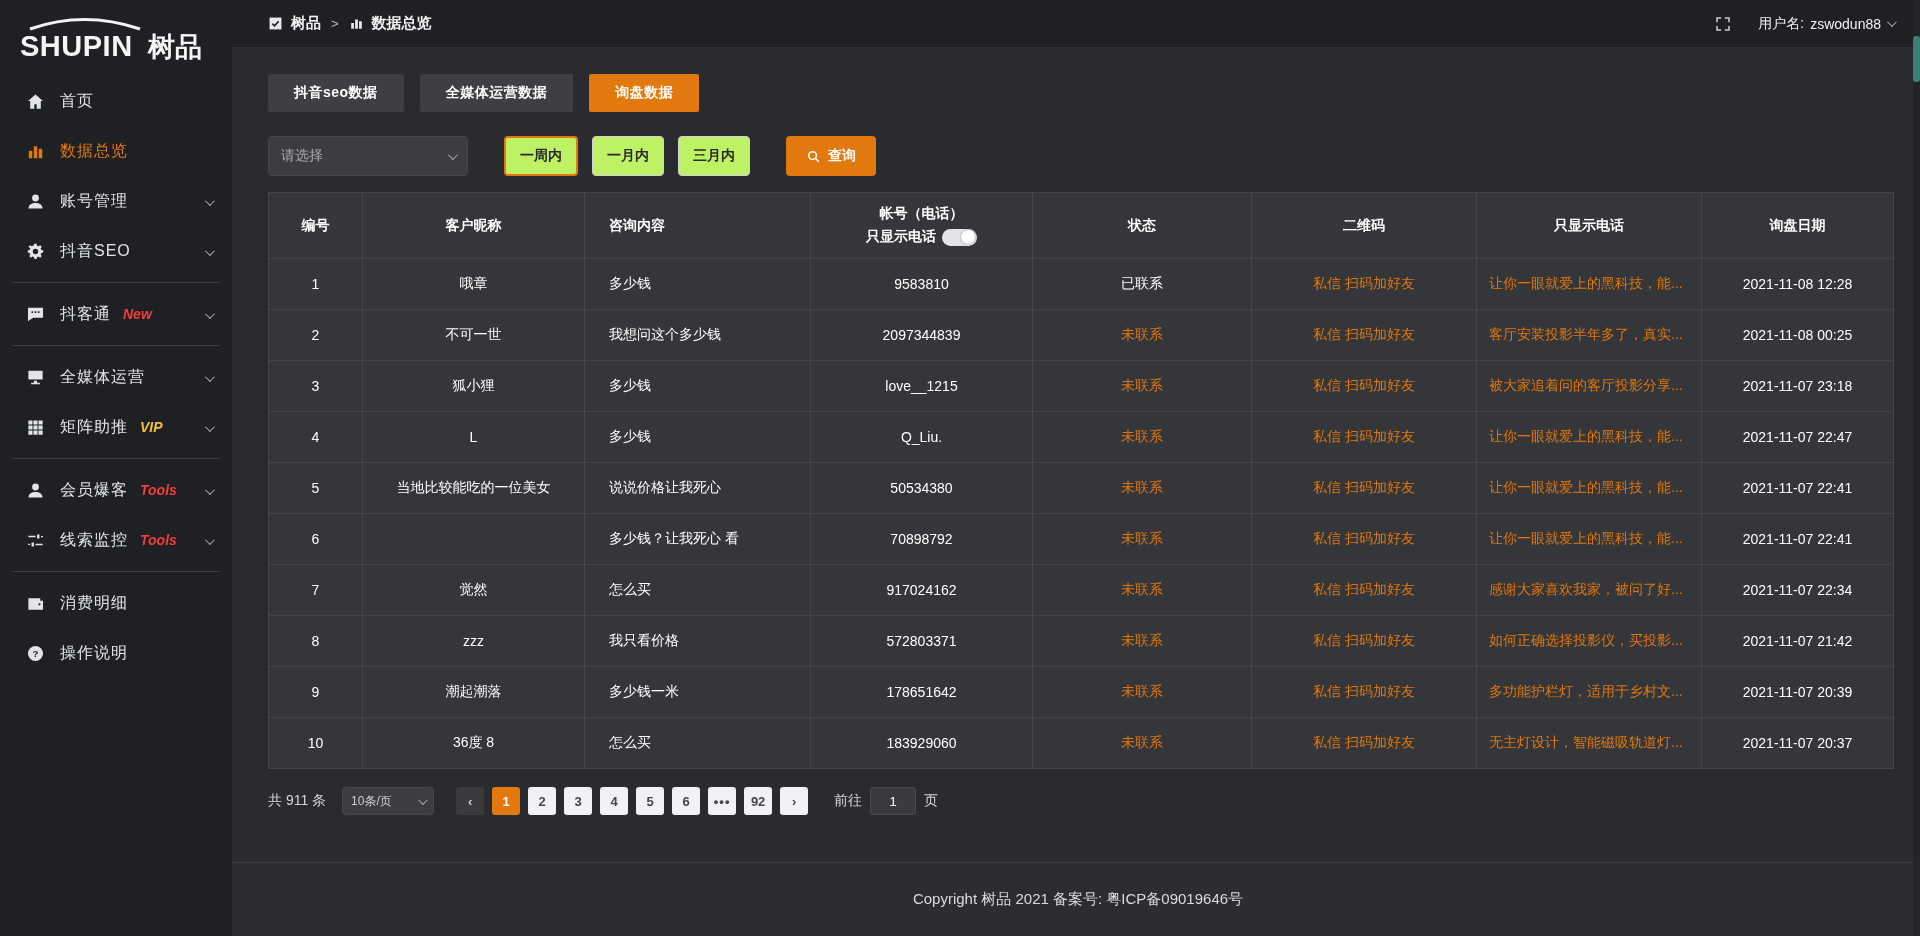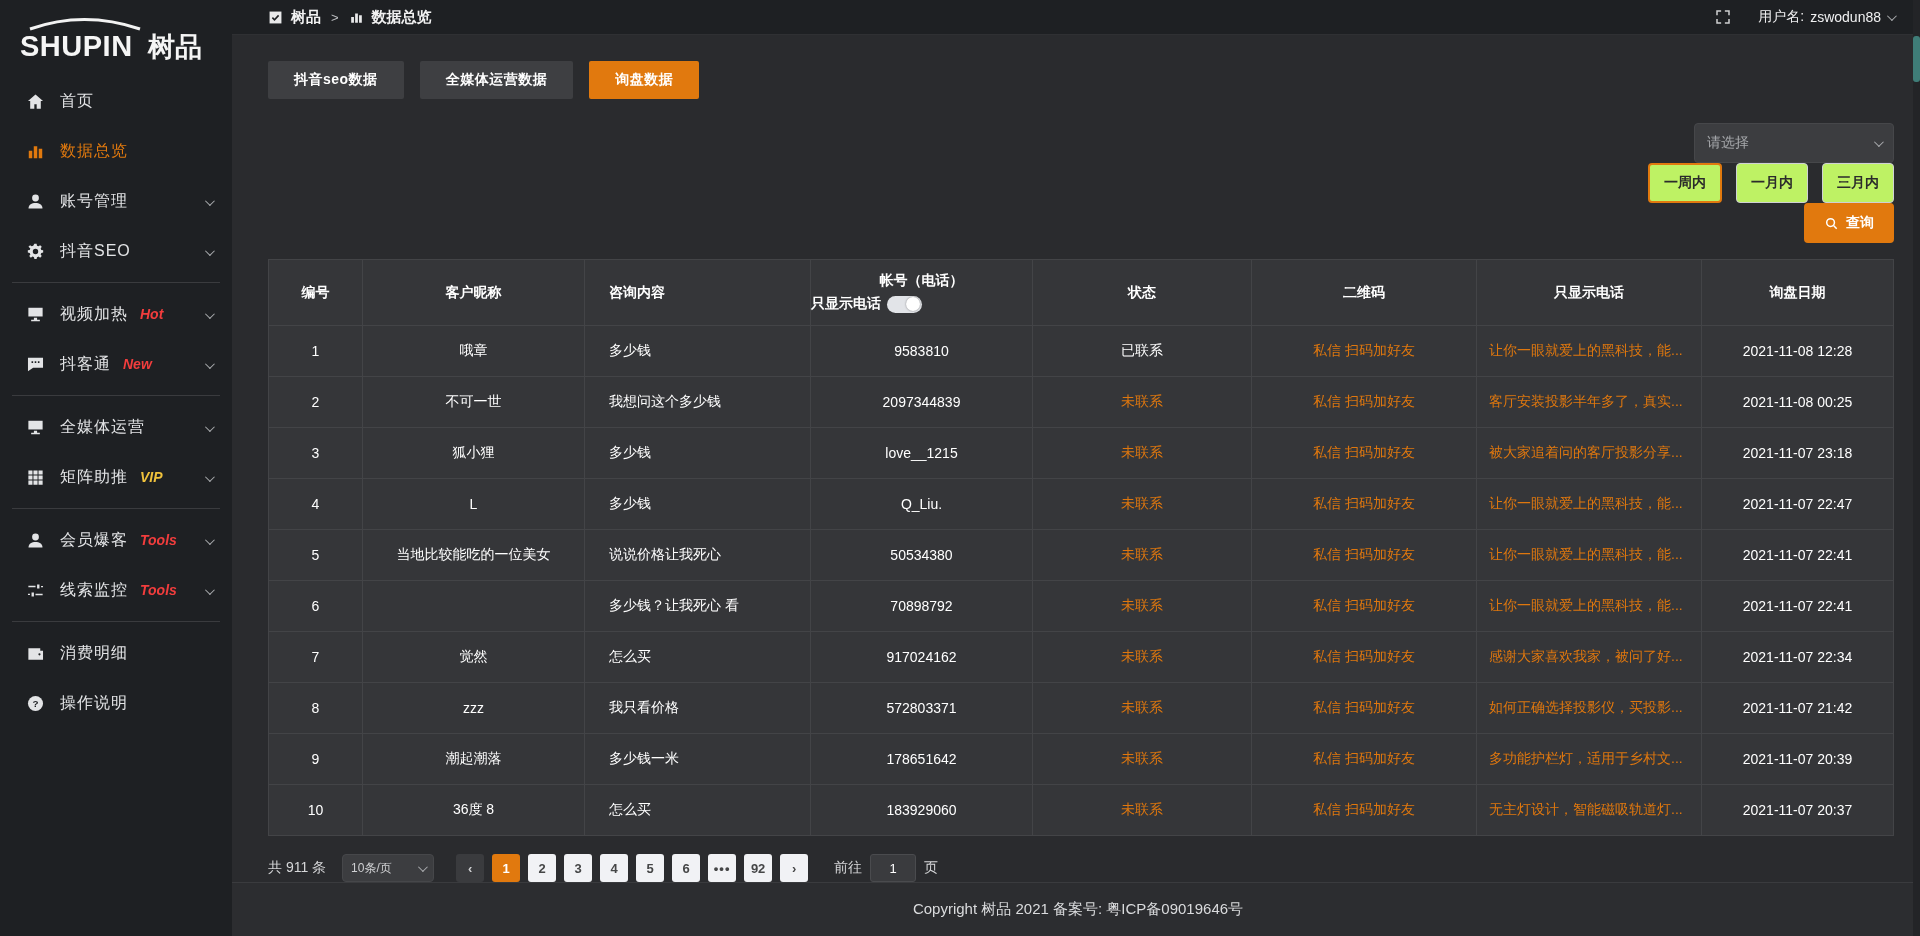--- a/index.html
+++ b/index.html
@@ -34,40 +34,40 @@
   .user-box { display:flex; align-items:center; gap:6px; color:#f0f0f1; font-size:14px; cursor:pointer; }
 
   .content { flex:1; padding:26px 30px 0 36px; }
 
   
   .tabs { display:flex; gap:16px; }
   .tab-btn { height:38px; padding:0 26px; background:#3e3f42; color:#fff; font-size:14px; font-weight:bold; border:none; border-radius:2px; cursor:pointer; letter-spacing:.5px; }
   .tab-btn.active { background:#e1790e; }
 
   
-  .filters { display:flex; align-items:flex-end; margin-top:24px;flex-direction:column; }
+  .filters { display:flex; align-items:center; margin-top:24px; }
   .select { position:relative; display:flex; align-items:center; justify-content:space-between; background:#3c3d40; border:1px solid #46474a; border-radius:4px; cursor:pointer; }
   .select.big { width:200px; height:40px; padding:0 12px; color:#a6a8ab; font-size:14px; }
   .range-group { display:flex; gap:14px; margin-left:36px; }
   .range-btn { height:40px; min-width:72px; padding:0 14px; background:#bef264; color:#2b2b2b; font-size:14px; font-weight:bold; border:1px solid #cfd1d4; border-radius:4px; cursor:pointer; }
   .range-btn.active { border:2px solid #e1790e; }
   .query-btn { height:40px; padding:8px 20px; margin-left:36px; background:#e1790e; color:#fff; font-size:14px; font-weight:bold; border:none; border-radius:4px; cursor:pointer; display:flex; align-items:center; gap:7px; }
 
   
   .tbl { width:1622px; margin-top:16px; border-collapse:collapse; table-layout:fixed; background:#353639; color:#fff; font-size:14px; }
   .tbl th, .tbl td { border:1px solid #434447; font-weight:normal; }
   .tbl th { height:66px; font-weight:bold; }
   .tbl td { height:51px; }
   .c1{width:94px; text-align:center;} .c2{width:222px; text-align:center;}
   .c3{width:226px; text-align:left; padding:0 24px;} .c4{width:222px; text-align:center;}
   .c5{width:219px; text-align:center;} .c6{width:225px; text-align:center;}
   .c7{width:225px; text-align:left; padding:0 12px;} .c8{width:192px; text-align:center;}
   .orange { color:#df770e; }
   .linkcell { cursor:pointer; }
-  .acct-head { display:flex; flex-direction:column; gap:5px; }
+  .acct-head { display:flex; flex-direction:column; align-items:center; gap:5px; }
   .toggle-row { display:flex; align-items:center; gap:6px; font-weight:bold; }
   .switch { position:relative; width:35px; height:17px; background:#e2e4e8; border-radius:9px; cursor:pointer; display:inline-block; }
   .switch .knob { position:absolute; top:1.5px; right:2px; width:14px; height:14px; background:#fff; border-radius:50%; box-shadow:0 0 2px rgba(0,0,0,.45); }
 
   
   .pager { display:flex; align-items:center; margin-top:18px; font-size:13px; color:#d6d7d9; }
   .pager .total { margin-right:16px; font-size:14px; }
   .select.small { width:92px; height:28px; padding:0 8px; color:#cfd0d2; font-size:12px; margin-right:22px; }
   .pg-btn { min-width:28px; height:28px; margin-right:8px; border:none; border-radius:3px; background:#f1f2f5; color:#454647; font-size:13px; font-weight:bold; cursor:pointer; }
   .pg-btn.dark { background:#3a3b3e; color:#cfd0d2; }
@@ -126,31 +126,20 @@
         <div class="side-item">
           <span class="s-icon">
             <svg viewBox="0 0 24 24" fill="currentColor">
               <path d="M10.6 2.2h2.8l.5 2.4c.7.2 1.3.5 1.9.8l2.1-1.4 2 2-1.4 2.1c.4.6.6 1.2.8 1.9l2.4.5v2.8l-2.4.5c-.2.7-.5 1.3-.8 1.9l1.4 2.1-2 2-2.1-1.4c-.6.4-1.2.6-1.9.8l-.5 2.4h-2.8l-.5-2.4a7.6 7.6 0 0 1-1.9-.8l-2.1 1.4-2-2 1.4-2.1a7.6 7.6 0 0 1-.8-1.9l-2.4-.5v-2.8l2.4-.5c.2-.7.5-1.3.8-1.9L3.1 6.1l2-2 2.1 1.4c.6-.4 1.2-.6 1.9-.8zM12 8.6a3.4 3.4 0 1 0 0 6.8 3.4 3.4 0 0 0 0-6.8z"></path>
             </svg>
           </span>
           <span class="s-label">抖音SEO</span>
           <span class="s-chevron"><i class="chev"></i></span>
         </div>
         <div class="side-divider"></div>
-        <div class="side-item">
-          <span class="s-icon">
-            <svg viewBox="0 0 24 24" fill="currentColor">
-              <path d="M3 3.5h18v11H3z"></path>
-              <path d="M10 16h4v2.5h3.5v2h-11v-2H10z"></path>
-            </svg>
-          </span>
-          <span class="s-label">视频加热</span>
-          <span class="s-badge red">Hot</span>
-          <span class="s-chevron"><i class="chev"></i></span>
-        </div>
         <div class="side-item">
           <span class="s-icon">
             <svg viewBox="0 0 24 24" fill="currentColor">
               <path d="M2.5 3.5h19V16H9l-6.5 4.5zM7 8h2v2H7zm4 0h2v2h-2zm4 0h2v2h-2z" fill-rule="evenodd"></path>
             </svg>
           </span>
           <span class="s-label">抖客通</span>
           <span class="s-badge red">New</span>
           <span class="s-chevron"><i class="chev"></i></span>
         </div>

